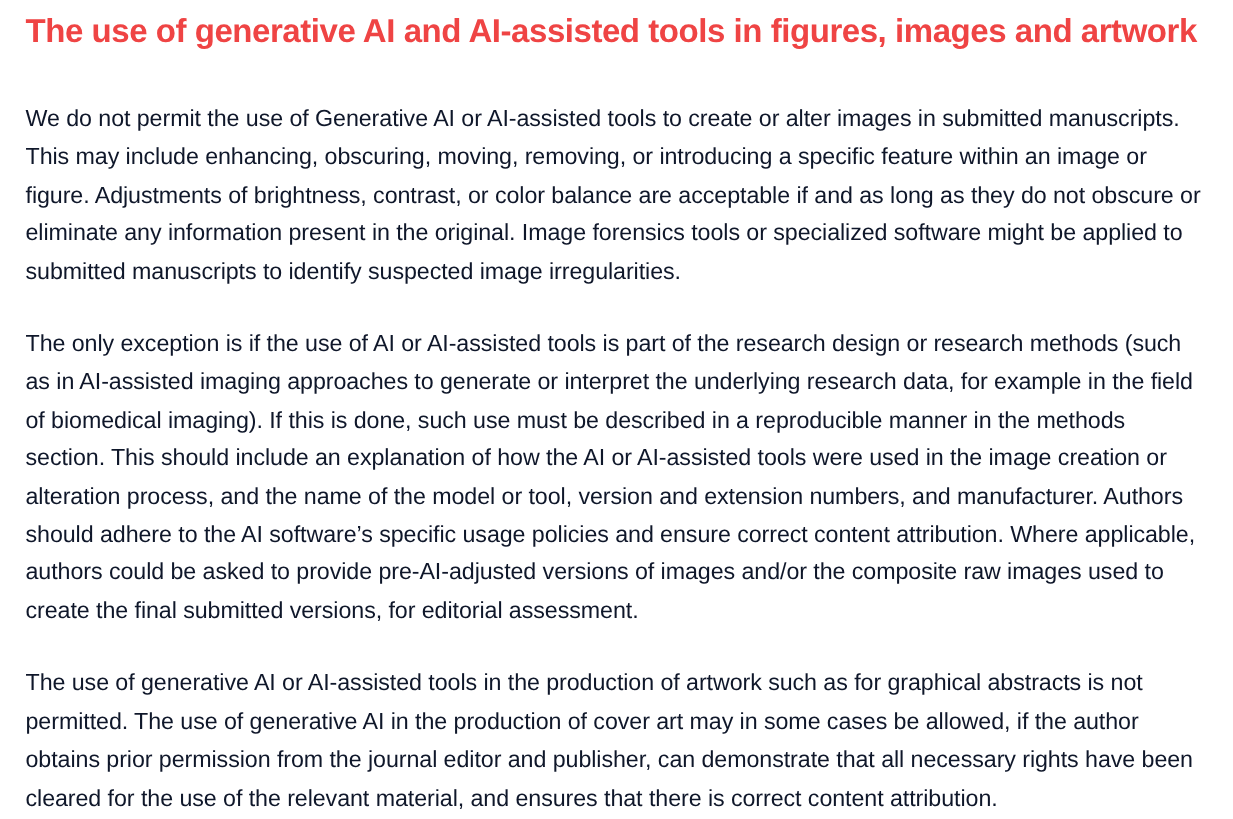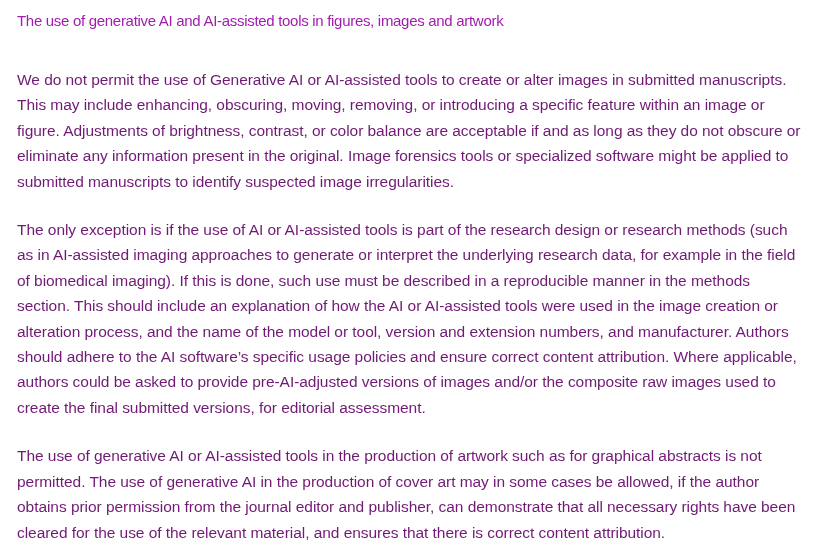--- a/index.html
+++ b/index.html
@@ -13,33 +13,33 @@
     overflow: hidden;
     font-family: "Liberation Sans", "DejaVu Sans", sans-serif;
   }
   .article {
     padding: 8px 18px 0 17px;
     box-sizing: border-box;
     width: 822px;
   }
   .article h1 {
     margin: 0 0 33px 0;
-    font-size: 15px;
+    font-size: 22px;
     line-height: 26px;
-    font-weight: 400;
-    color: #a21caf;
+    font-weight: 700;
+    color: #ef4444;
     letter-spacing: -0.3px;
   }
   .article p {
     margin: 0 0 23px 0;
     max-width: 789px;
     font-size: 15.5px;
     line-height: 25.4px;
     font-weight: 400;
-    color: #701a75;
+    color: #0f172a;
     letter-spacing: -0.05px;
   }
 </style>
 </head>
 <body>
 
 <div class="article">
   <h1>The use of generative AI and AI-assisted tools in figures, images and artwork</h1>
 
   <p>We do not permit the use of Generative AI or AI-assisted tools to create or alter images in submitted manuscripts. This may include enhancing, obscuring, moving, removing, or introducing a specific feature within an image or figure. Adjustments of brightness, contrast, or color balance are acceptable if and as long as they do not obscure or eliminate any information present in the original. Image forensics tools or specialized software might be applied to submitted manuscripts to identify suspected image irregularities.</p>

